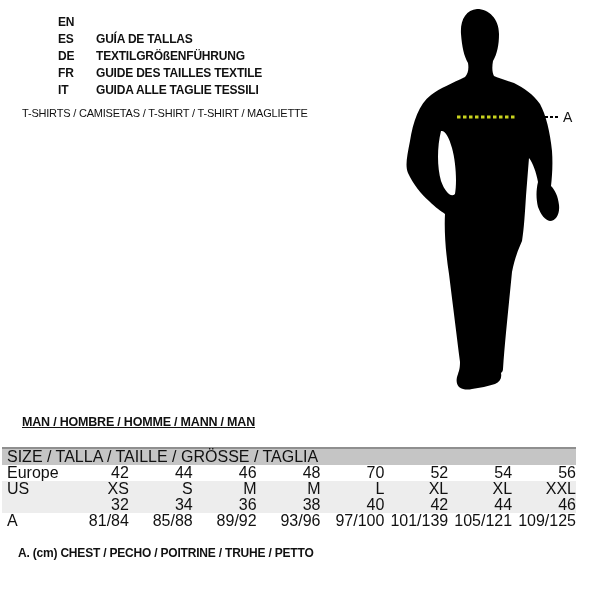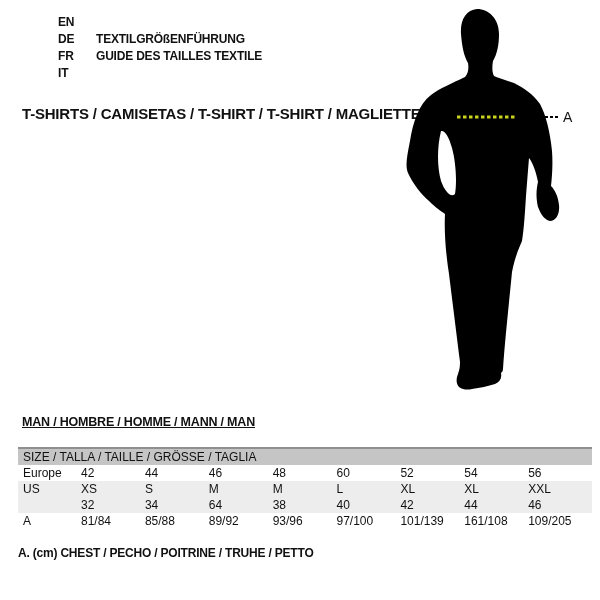--- a/index.html
+++ b/index.html
@@ -10,65 +10,70 @@
   }
 
   
   .lang-list { position:absolute; left:22px; top:13px;margin-left:36px; }
   .lang-row { display:flex; height:17px; align-items:center;
               font-size:12px; font-weight:700; letter-spacing:-0.2px; }
   .lang-code { width:38px; }
 
   
   .categories { position:absolute; left:22px; top:105px;
-                font-size:15px; font-weight:700; line-height:17px; letter-spacing:-0.2px; }
+                font-size:11px; font-weight:400; line-height:17px; letter-spacing:-0.2px; }
 
   
   .figure-wrap { position:absolute; left:395px; top:5px; width:205px; height:395px; }
   .figure-wrap svg { display:block; width:100%; height:100%; }
   .measure-a-label { font-family:"Liberation Sans","DejaVu Sans",sans-serif; font-size:14px; }
 
   
   .section-title { position:absolute; left:22px; top:415px;
                    font-size:12.5px; font-weight:700; letter-spacing:-0.2px;text-decoration:underline; }
 
   
-  .size-table { position:absolute; left:18px; top:447px; width:574px; font-size:12px; }
+  .size-table { position:absolute; left:2px; top:447px; width:574px; font-size:16px; }
   .t-header { background:var(--table-header-bg,#c5c5c5);
               border-top:2px solid var(--table-header-border,#8f8f8f);
               height:16px; line-height:16px; padding-left:5px; }
   .t-row { display:grid; grid-template-columns:63px repeat(8,1fr);
            height:16px; line-height:16px; }
   .t-row.alt { background:var(--table-alt-row-bg,#ededed); }
   .t-label { padding-left:5px; text-align:left; }
-  .t-cell { text-align:left; }
+  .t-cell { text-align:right; }
 
   
   .footer-note { position:absolute; left:18px; top:546px;
                  font-size:12px; font-weight:700; letter-spacing:-0.2px; }
 </style>
 </head>
 <body>
 
 <div class="canvas">
 
   <div class="lang-list">
     <div class="lang-row">
       <span class="lang-code">EN</span>
     </div>
     <div class="lang-row">
+      <span class="lang-code">ES</span>
+      <span class="lang-label">GUÍA DE TALLAS</span>
+    </div>
+    <div class="lang-row">
       <span class="lang-code">DE</span>
       <span class="lang-label">TEXTILGRÖßENFÜHRUNG</span>
     </div>
     <div class="lang-row">
       <span class="lang-code">FR</span>
       <span class="lang-label">GUIDE DES TAILLES TEXTILE</span>
     </div>
     <div class="lang-row">
       <span class="lang-code">IT</span>
+      <span class="lang-label">GUIDA ALLE TAGLIE TESSILI</span>
     </div>
   </div>
 
   <div class="categories">
     <div>T-SHIRTS / CAMISETAS / T-SHIRT / T-SHIRT / MAGLIETTE</div>
   </div>
 
   <div class="figure-wrap">
     <svg viewBox="395 5 205 395" xmlns="http://www.w3.org/2000/svg">
       <path fill-rule="evenodd" d="M 477 9
@@ -119,21 +124,21 @@
 
   <div class="size-table">
     <div class="t-header">SIZE / TALLA / TAILLE / GRÖSSE / TAGLIA</div>
 
     <div class="t-row">
       <span class="t-label">Europe</span>
       <span class="t-cell">42</span>
       <span class="t-cell">44</span>
       <span class="t-cell">46</span>
       <span class="t-cell">48</span>
-      <span class="t-cell">60</span>
+      <span class="t-cell">70</span>
       <span class="t-cell">52</span>
       <span class="t-cell">54</span>
       <span class="t-cell">56</span>
     </div>
 
     <div class="t-row alt">
       <span class="t-label">US</span>
       <span class="t-cell">XS</span>
       <span class="t-cell">S</span>
       <span class="t-cell">M</span>
@@ -141,36 +146,36 @@
       <span class="t-cell">L</span>
       <span class="t-cell">XL</span>
       <span class="t-cell">XL</span>
       <span class="t-cell">XXL</span>
     </div>
 
     <div class="t-row alt">
       <span class="t-label"></span>
       <span class="t-cell">32</span>
       <span class="t-cell">34</span>
-      <span class="t-cell">64</span>
+      <span class="t-cell">36</span>
       <span class="t-cell">38</span>
       <span class="t-cell">40</span>
       <span class="t-cell">42</span>
       <span class="t-cell">44</span>
       <span class="t-cell">46</span>
     </div>
 
     <div class="t-row">
       <span class="t-label">A</span>
       <span class="t-cell">81/84</span>
       <span class="t-cell">85/88</span>
       <span class="t-cell">89/92</span>
       <span class="t-cell">93/96</span>
       <span class="t-cell">97/100</span>
       <span class="t-cell">101/139</span>
-      <span class="t-cell">161/108</span>
-      <span class="t-cell">109/205</span>
+      <span class="t-cell">105/121</span>
+      <span class="t-cell">109/125</span>
     </div>
   </div>
 
   <div class="footer-note">A. (cm) CHEST / PECHO / POITRINE / TRUHE / PETTO</div>
 
 </div>
 
 </body></html>

